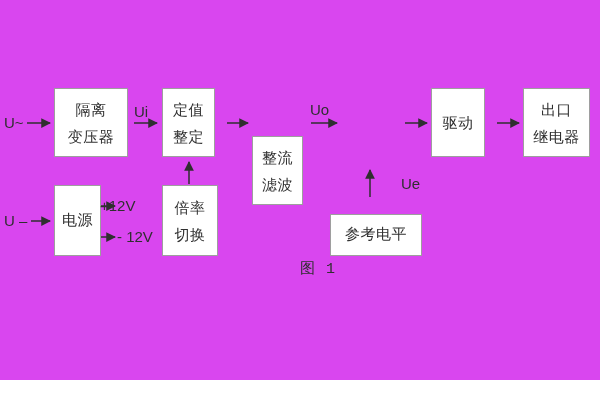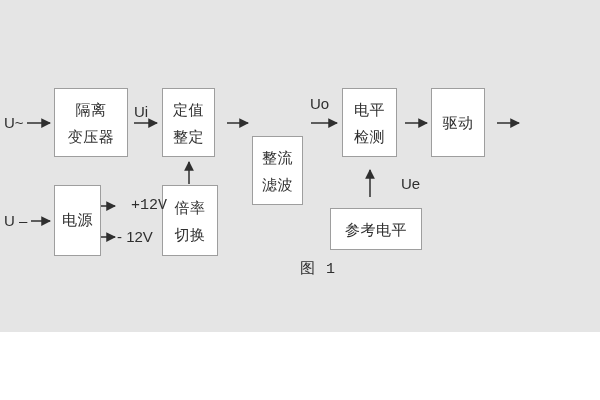--- a/index.html
+++ b/index.html
@@ -4,22 +4,22 @@
 <style>
   html, body {
     margin: 0;
     padding: 0;
     background: #ffffff;
     font-family: "Liberation Sans", "DejaVu Sans", sans-serif;
   }
   .canvas {
     position: relative;
     width: 600px;
-    height: 332px;
-    background: #e5e5e5;
+    height: 380px;
+    background: #d946ef;
     overflow: hidden;
   }
   .box {
     position: absolute;
     box-sizing: border-box;
     border: 1px solid #9e9e9e;
     background: #ffffff;
     display: flex;
     flex-direction: column;
     align-items: center;
@@ -39,28 +39,28 @@
     white-space: nowrap;
   }
   #b1 { left: 54px;  top: 88px;  width: 74px; height: 69px; }
   #b2 { left: 162px; top: 88px;  width: 53px; height: 69px; }
   #b3 { left: 252px; top: 88px;  width: 51px; height: 69px; margin-top: 48px; }
   #b4 { left: 342px; top: 88px;  width: 55px; height: 69px; }
   #b5 { left: 431px; top: 88px;  width: 54px; height: 69px; justify-content: center; }
   #b6 { left: 523px; top: 88px;  width: 67px; height: 69px; }
   #b7 { left: 54px;  top: 185px; width: 47px; height: 71px; font-family: Liberation Serif, serif; }
   #b8 { left: 162px; top: 185px; width: 56px; height: 71px; }
-  #b9 { left: 330px; top: 208px; width: 92px; height: 42px; }
+  #b9 { left: 330px; top: 214px; width: 92px; height: 42px; font-family: Liberation Mono, monospace; }
 
   #lbl-ac     { left: 4px;   top: 115px; }
   #lbl-dc     { left: 4px;   top: 213px; }
   #lbl-ui     { left: 134px; top: 104px; }
-  #lbl-uo     { left: 310px; top: 96px; }
+  #lbl-uo     { left: 310px; top: 102px; }
   #lbl-ue     { left: 377px; top: 176px; margin-left: 24px; }
-  #lbl-p12    { left: 131px; top: 198px; font-family: Liberation Mono, monospace; }
+  #lbl-p12    { left: 100px; top: 198px; }
   #lbl-n12    { left: 117px; top: 229px; }
   #caption    { left: 300px; top: 262px; letter-spacing: 1px; font-family: Liberation Mono, monospace; }
 
   svg.connectors {
     position: absolute;
     left: 0; top: 0;
     width: 600px; height: 400px;
     pointer-events: none;
   }
 </style>
@@ -98,29 +98,29 @@
   <div class="box" id="b2">
     <span>定值</span>
     <span>整定</span>
   </div>
 
   <div class="box" id="b3">
     <span>整流</span>
     <span>滤波</span>
   </div>
 
-  <div class="box" id="b4">
-    <span>电平</span>
-    <span>检测</span>
-  </div>
 
   <div class="box" id="b5">
     <span>驱动</span>
   </div>
 
+  <div class="box" id="b6">
+    <span>出口</span>
+    <span>继电器</span>
+  </div>
 
   <div class="box" id="b7">
     <span>电源</span>
   </div>
 
   <div class="box" id="b8">
     <span>倍率</span>
     <span>切换</span>
   </div>
 

